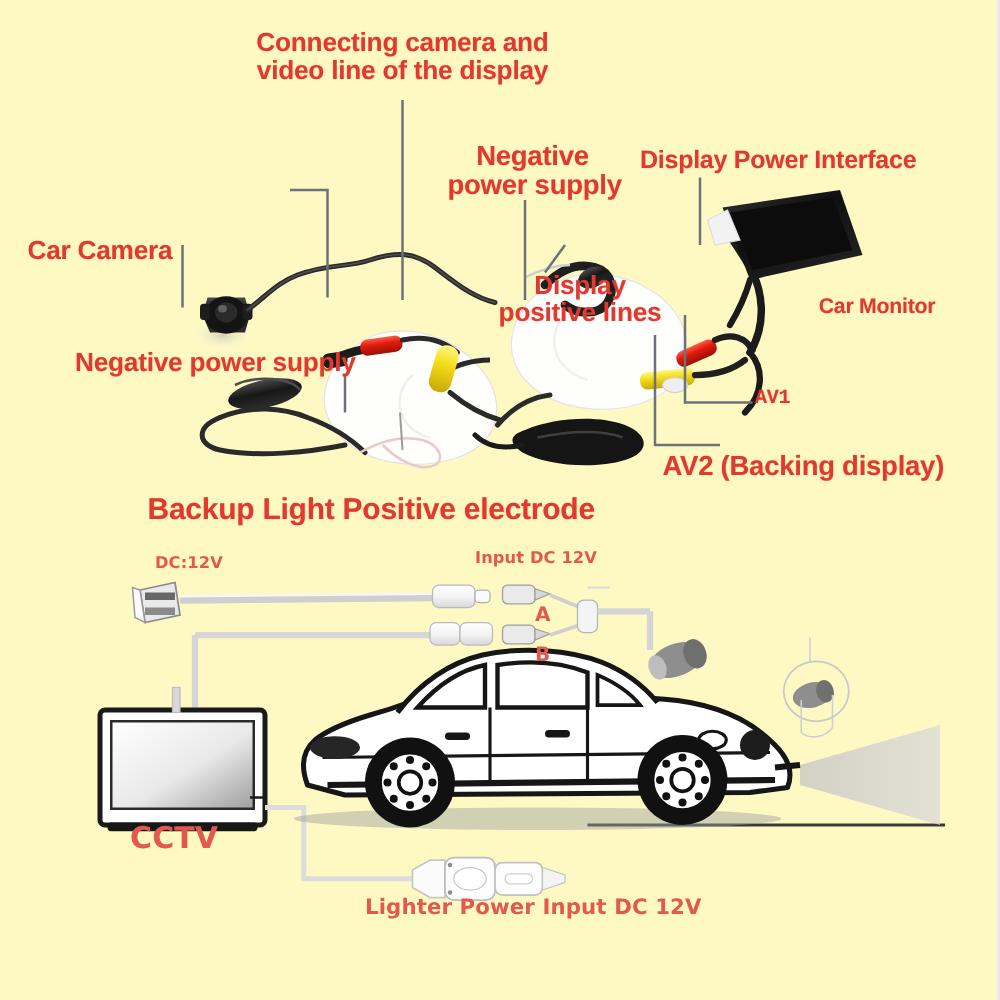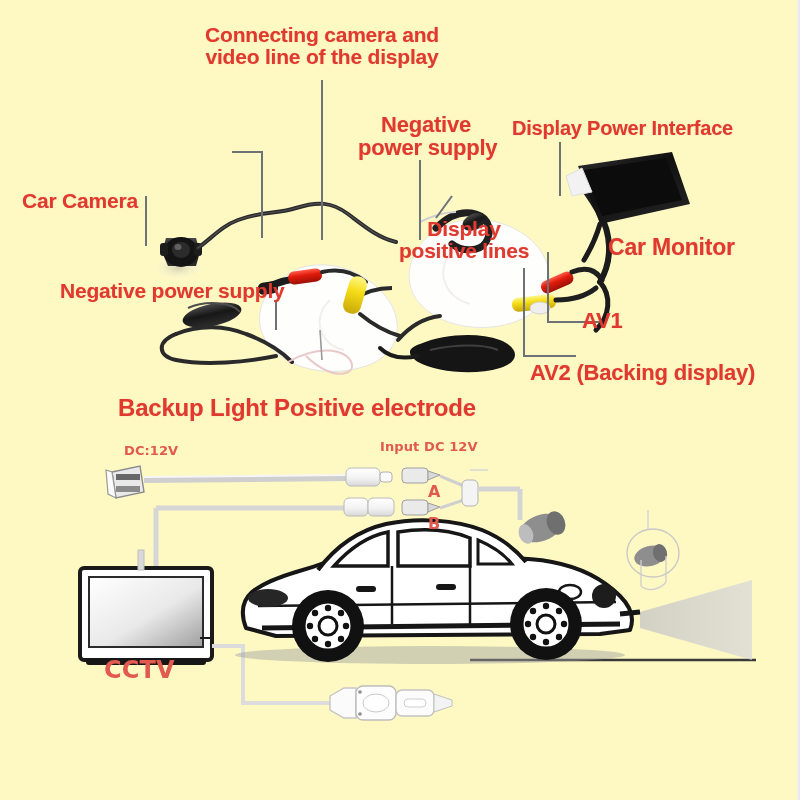--- a/index.html
+++ b/index.html
@@ -353,35 +353,36 @@
   <div class="lbl top-lbl l" style="left:22px; top:174px; font-size:21px;margin-top:16px;">Car Camera</div>
 
   <div class="lbl top-lbl c" style="left:358px; top:114px; width:136px; font-size:22px;">Negative
 power supply</div>
 
   <div class="lbl top-lbl l" style="left:512px; top:118px; font-size:20px;">Display Power Interface</div>
 
   <div class="lbl top-lbl c" style="left:390px; top:218px; width:148px; font-size:21px;">Display
 positive lines</div>
 
-  <div class="lbl top-lbl l" style="left:608px; top:236px; font-size:23px;">Car Monitor</div>
+  <div class="lbl top-lbl l" style="left:655px; top:236px; font-size:17px;">Car Monitor</div>
 
   <div class="lbl top-lbl l" style="left:60px; top:280px; font-size:21px;">Negative power supply</div>
 
-  <div class="lbl top-lbl l" style="left:582px; top:310px; font-size:22px;">AV1</div>
+  <div class="lbl top-lbl l" style="left:604px; top:310px; font-size:16px;font-family:Liberation Mono, monospace;">AV1</div>
 
   <div class="lbl top-lbl l" style="left:530px; top:362px; font-size:22px;">AV2 (Backing display)</div>
 
   <div class="lbl top-lbl l" style="left:118px; top:396px; font-size:24px;">Backup Light Positive electrode</div>
 
   <div class="lbl bot-lbl l" style="left:124px; top:444px; font-size:13px;">DC:12V</div>
 
   <div class="lbl bot-lbl l" style="left:380px; top:440px; font-size:13px;">Input DC 12V</div>
 
   <div class="lbl bot-lbl l" style="left:428px; top:484px; font-size:16px;">A</div>
 
   <div class="lbl bot-lbl l" style="left:428px; top:516px; font-size:16px;">B</div>
 
   <div class="lbl bot-lbl l" style="left:104px; top:658px; font-size:24px;">CCTV</div>
 
+  <div class="lbl bot-lbl l" style="left:292px; top:718px; font-size:17px;">Lighter Power Input DC 12V</div>
 
 
 </div>
 
 </body></html>

